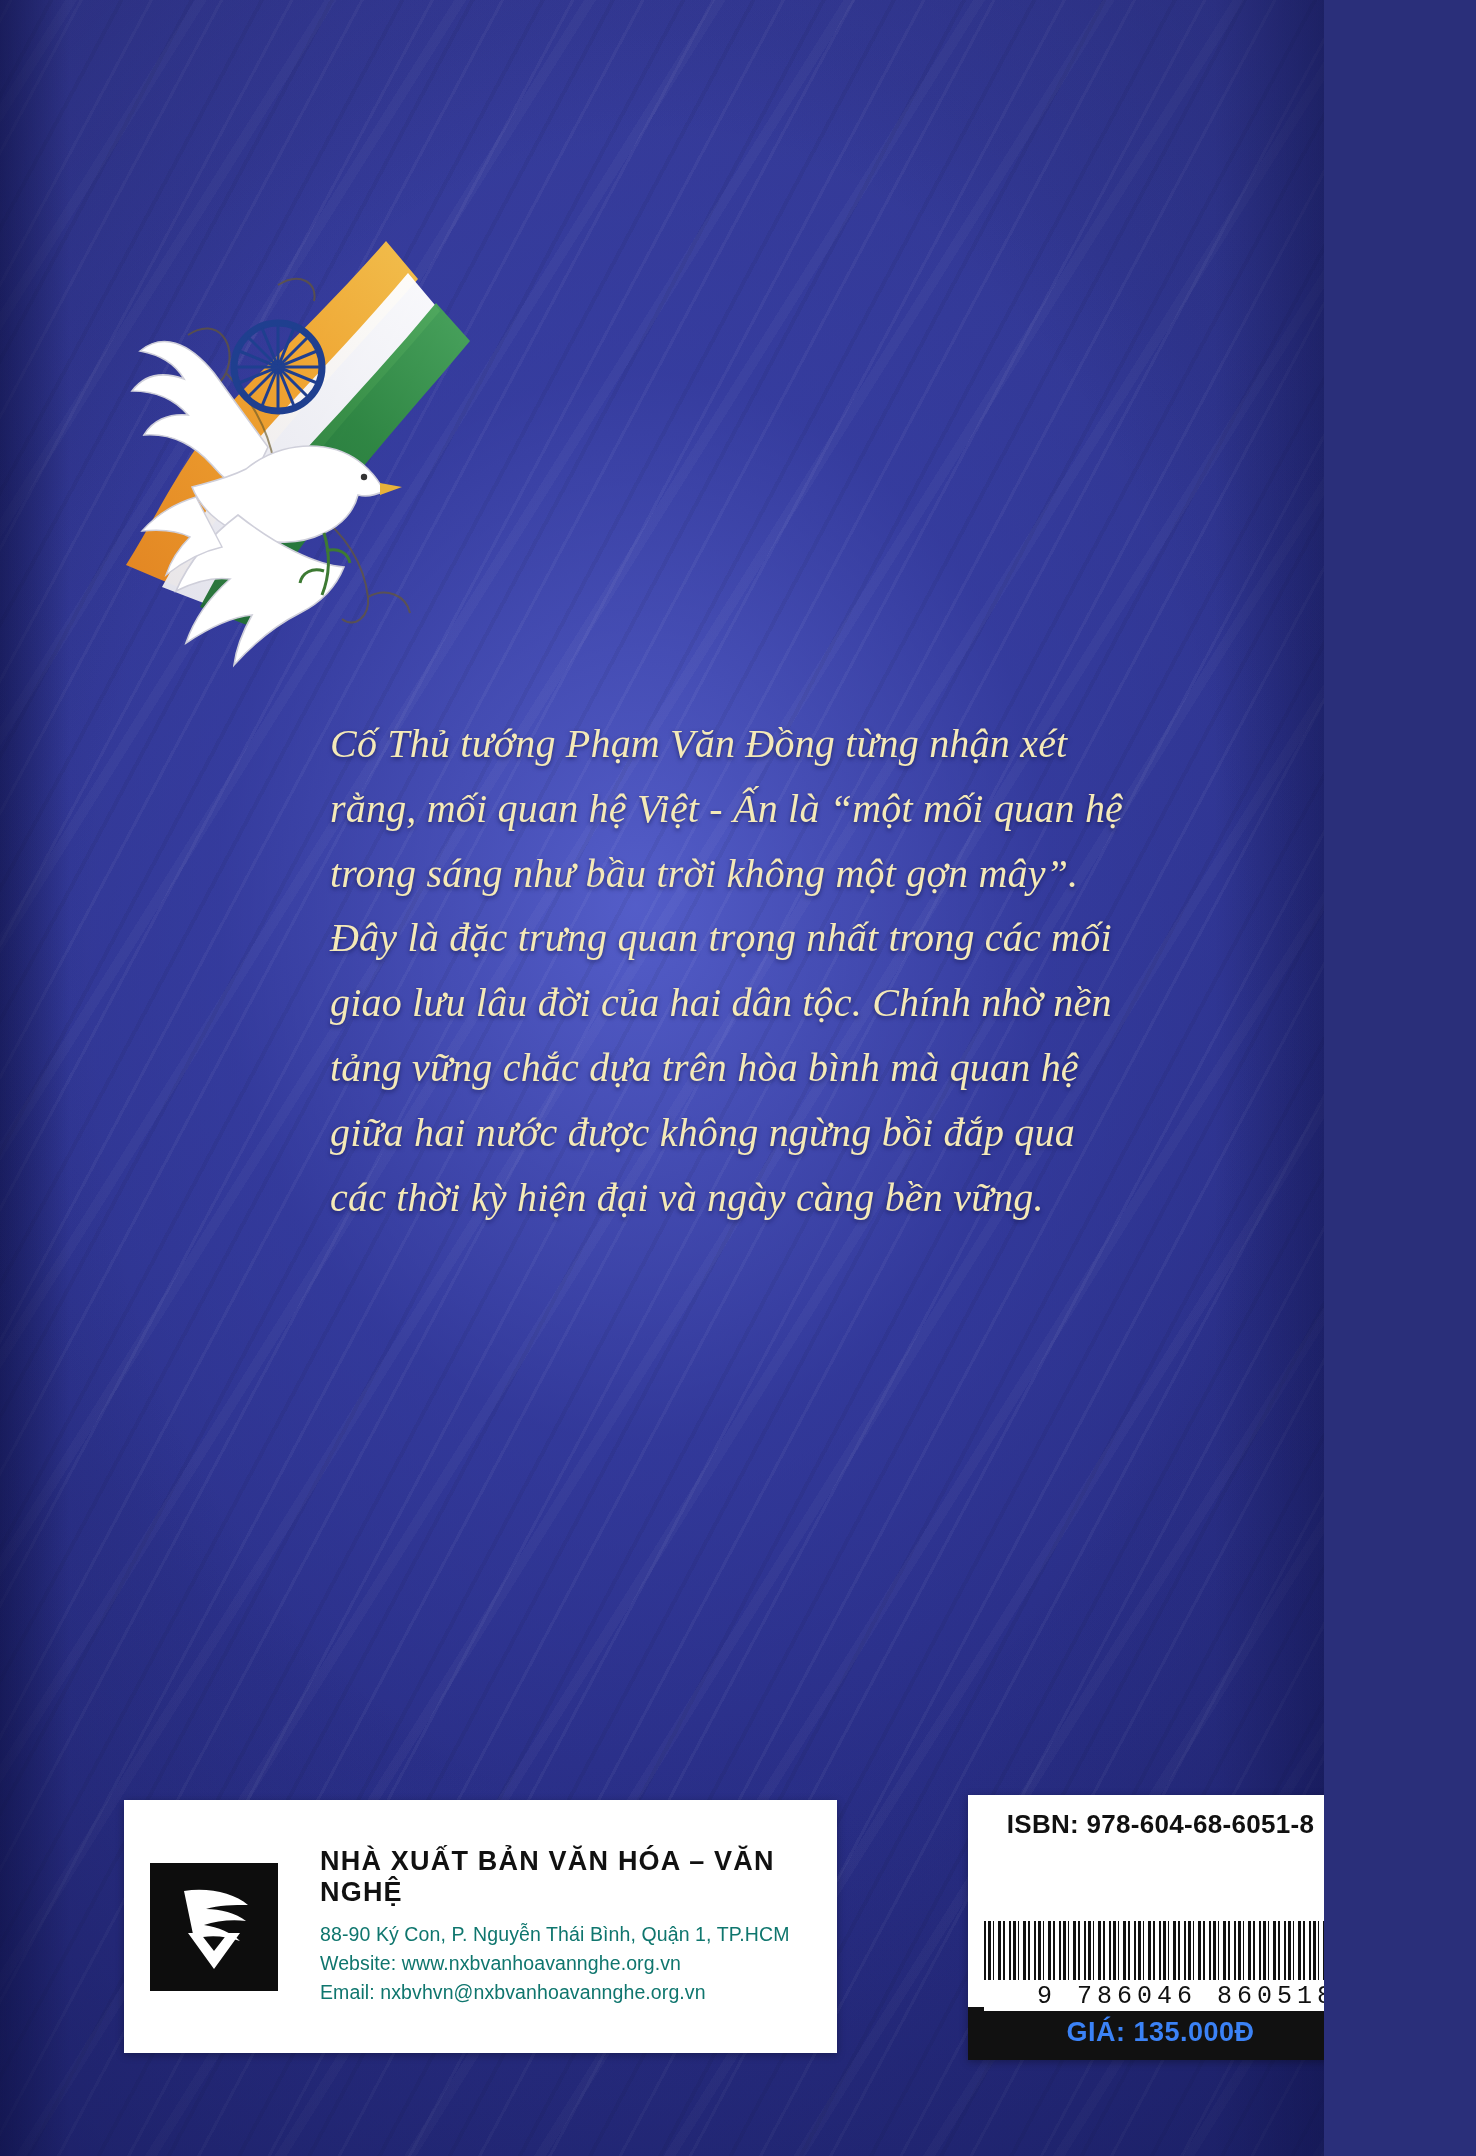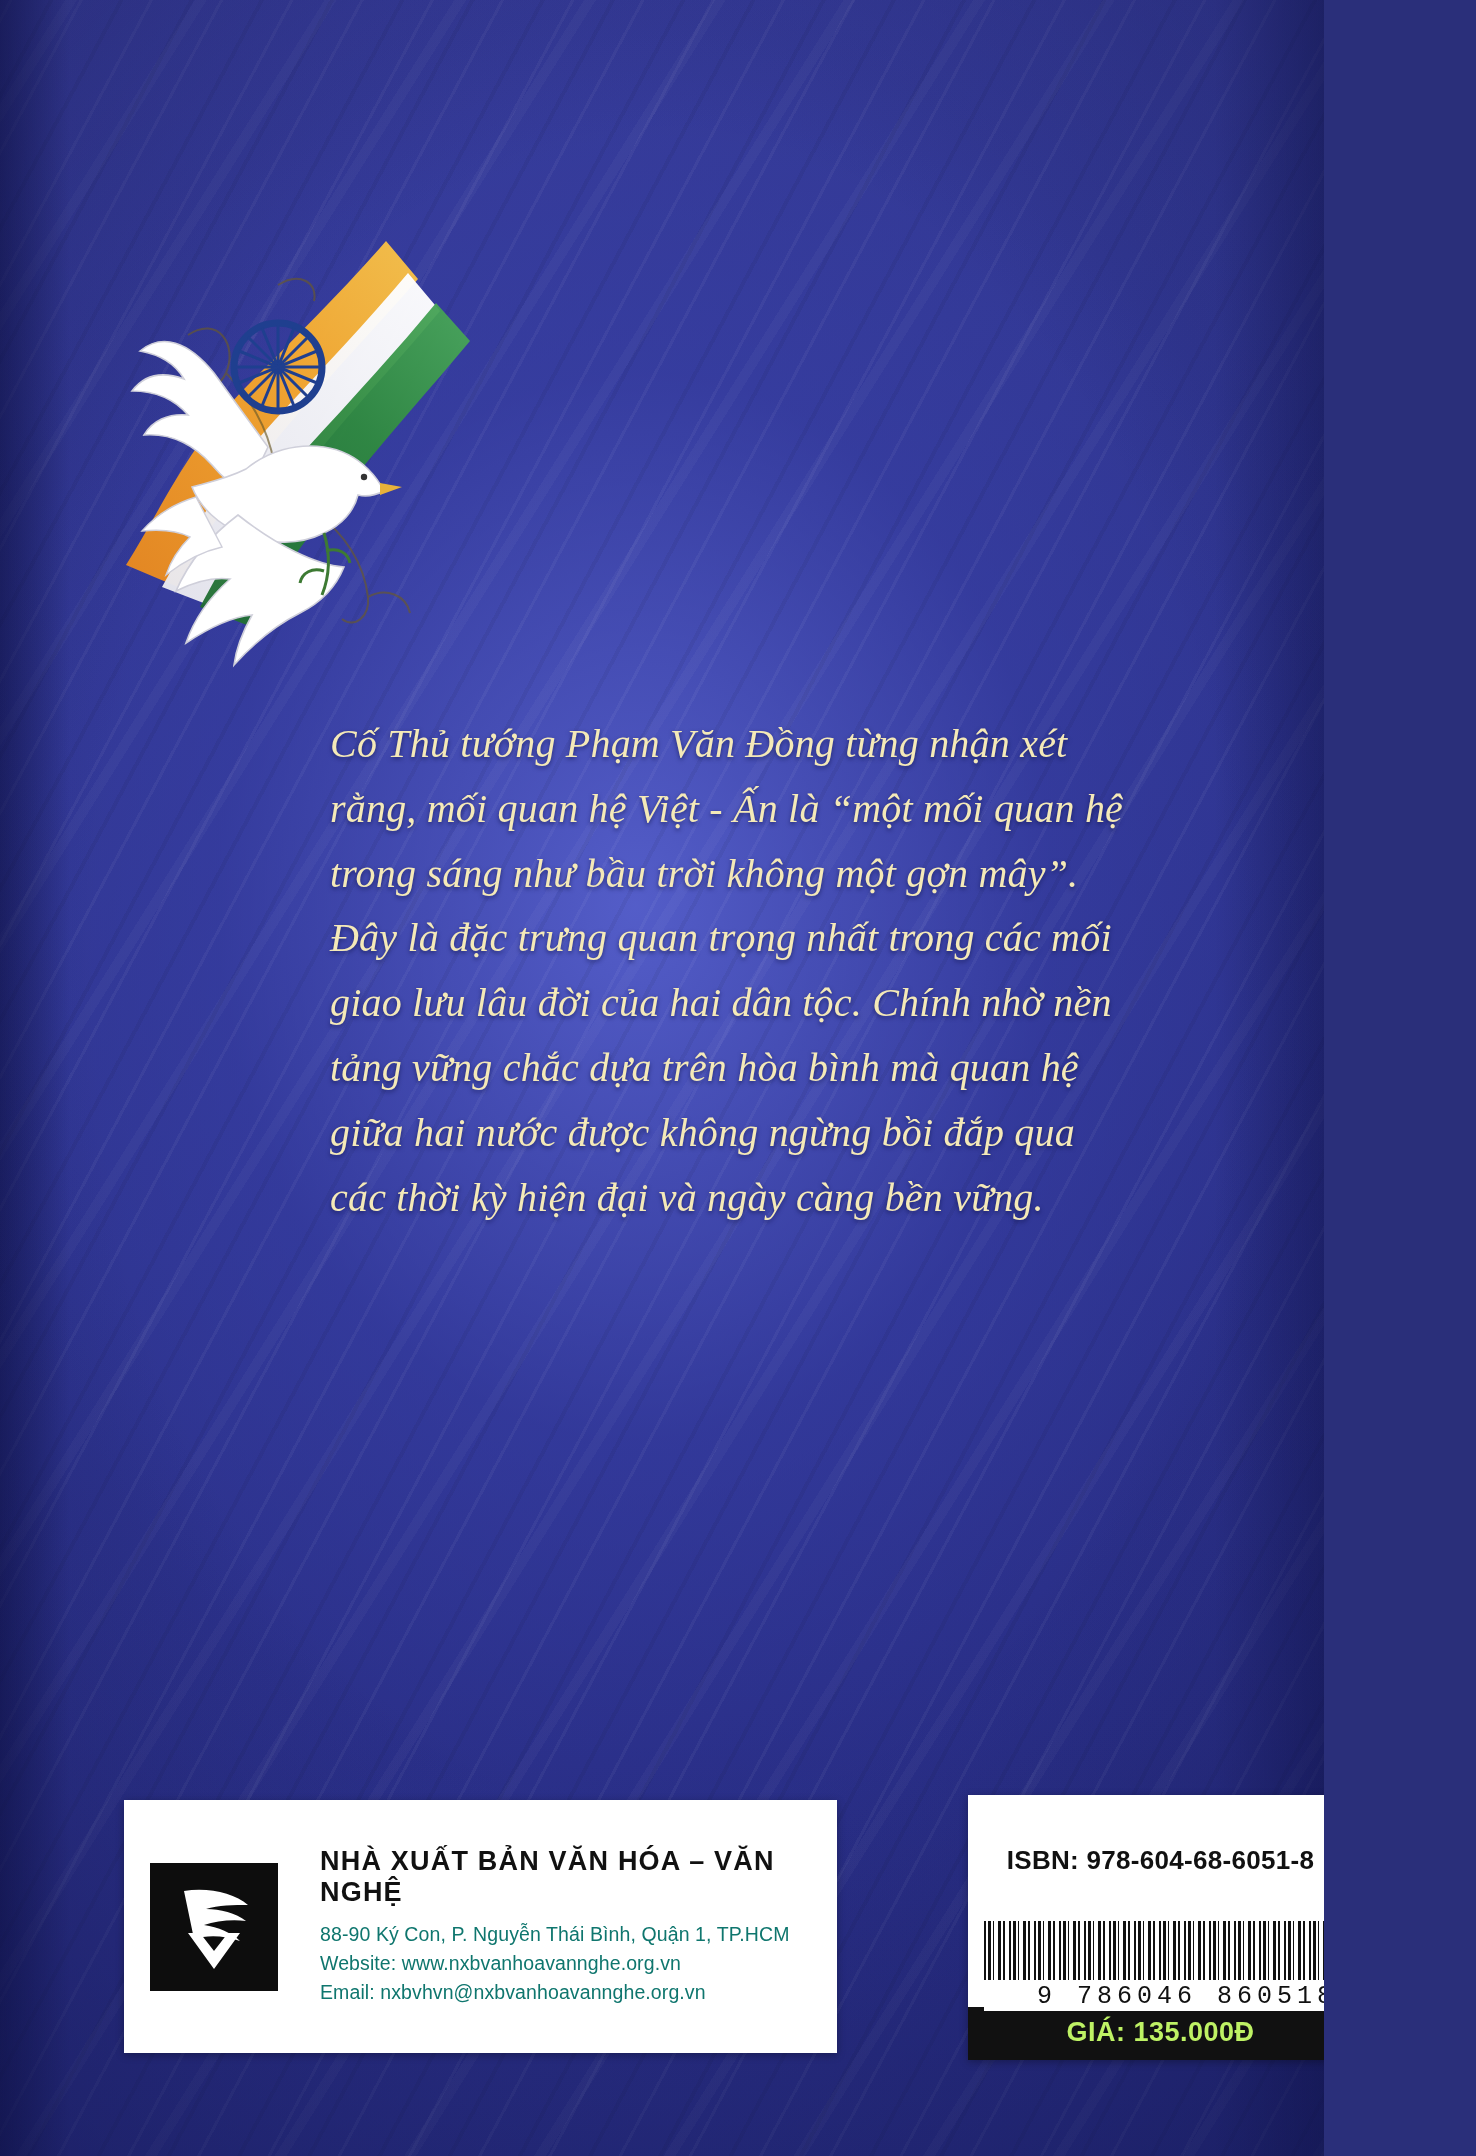--- a/index.html
+++ b/index.html
@@ -146,21 +146,20 @@
     display: flex;
     flex-direction: column;
   }
   .isbn-text {
     text-align: center;
     font-size: 26px;
     font-weight: bold;
     color: #111;
     padding: 14px 0 6px;
     letter-spacing: 0.3px;
-    margin-top: 36px;
   }
   .barcode {
     flex: 1 1 auto;
     margin: 0 16px;
     position: relative;
     display: flex;
     align-items: flex-end;
     justify-content: center;
   }
   .barcode-bars {
@@ -182,21 +181,21 @@
     text-align: right;
     font-family: "Liberation Mono", monospace;
     font-size: 25px;
     letter-spacing: 5px;
     color: #111;
     background: #fff;
     padding-top: 2px;
   }
   .price-bar {
     background: #111;
-    color: #bef264;
+    color: #3b82f6;
     text-align: center;
     font-size: 27px;
     font-weight: bold;
     padding: 10px 0 12px;
     letter-spacing: 0.5px;
   }
 </style>
 </head>
 <body>
 

